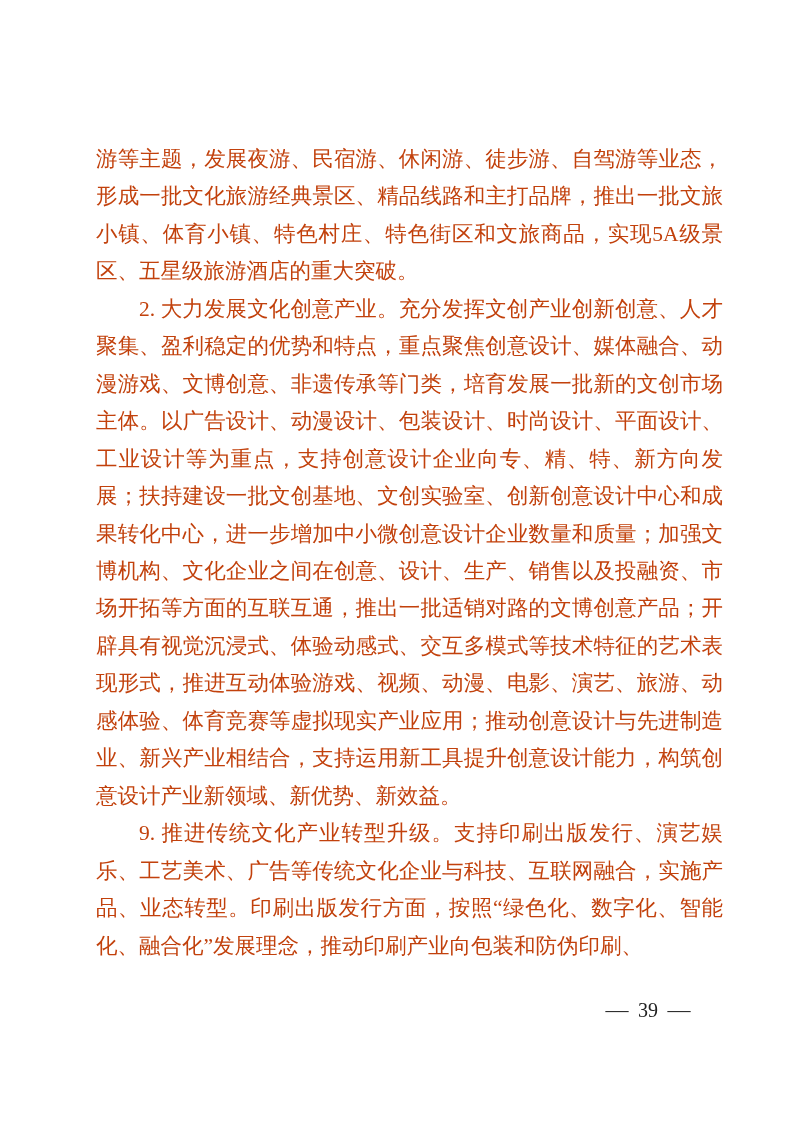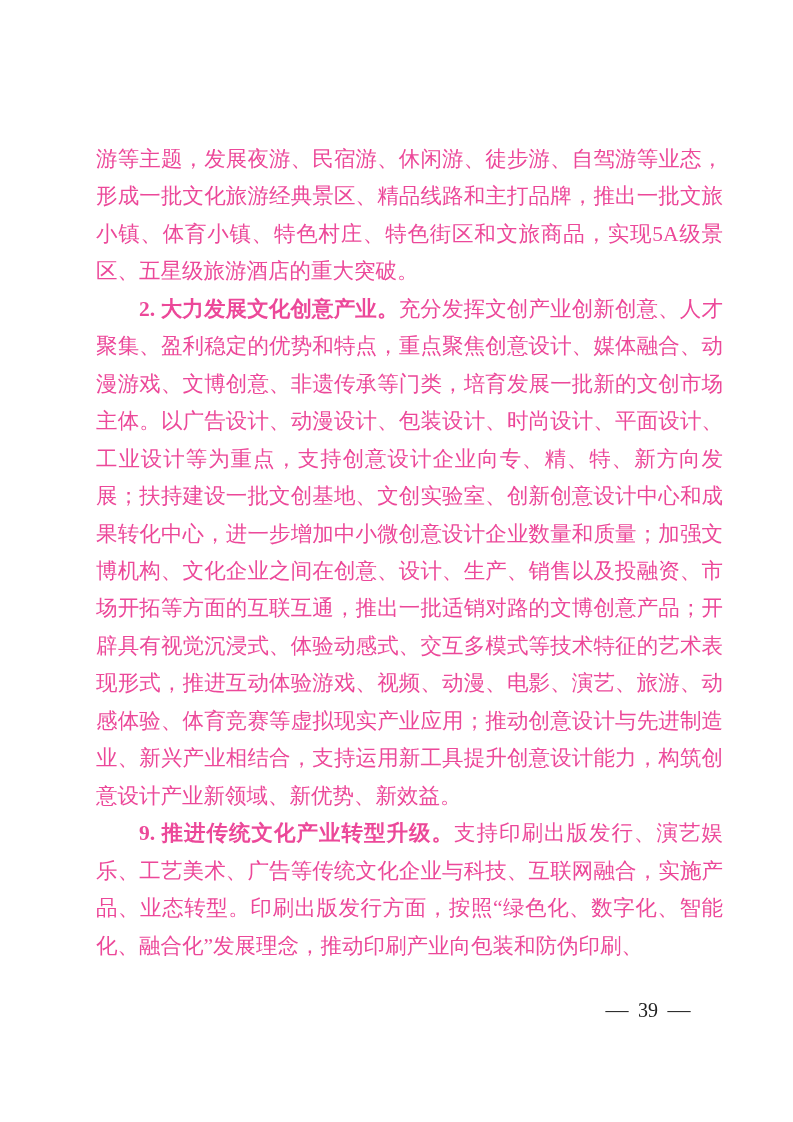--- a/index.html
+++ b/index.html
@@ -20,28 +20,28 @@
     left: 96px;
     top: 141px;
     width: 627px;
   }
   .para {
     margin: 0;
     font-size: 21.5px;
     line-height: 37.45px;
     text-align: justify;
     text-justify: inter-ideograph;
-    color: #ec4899;
+    color: #c2410c;
     word-break: break-all;
   }
   .para.indent {
     text-indent: 43px;
   }
   .lead {
-    font-weight: 700;
+    font-weight: 400;
     margin-top: 12px;
   }
   .footer {
     position: absolute;
     top: 999px;
     right: 104px;
     display: flex;
     align-items: center;
     gap: 11px;
     font-size: 20px;

